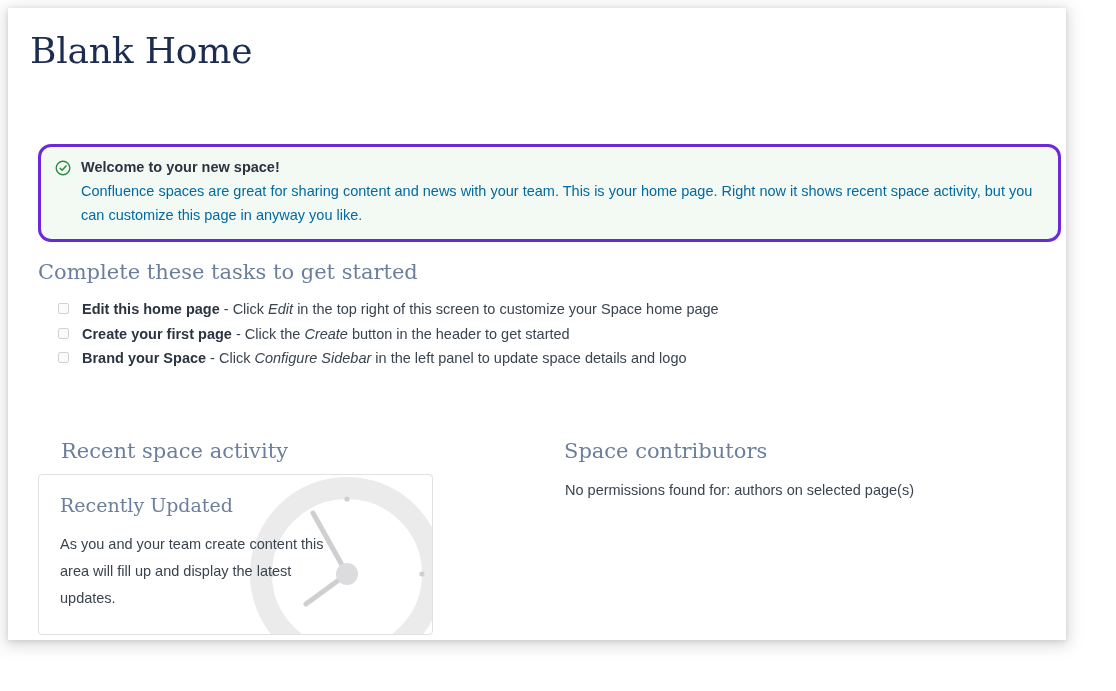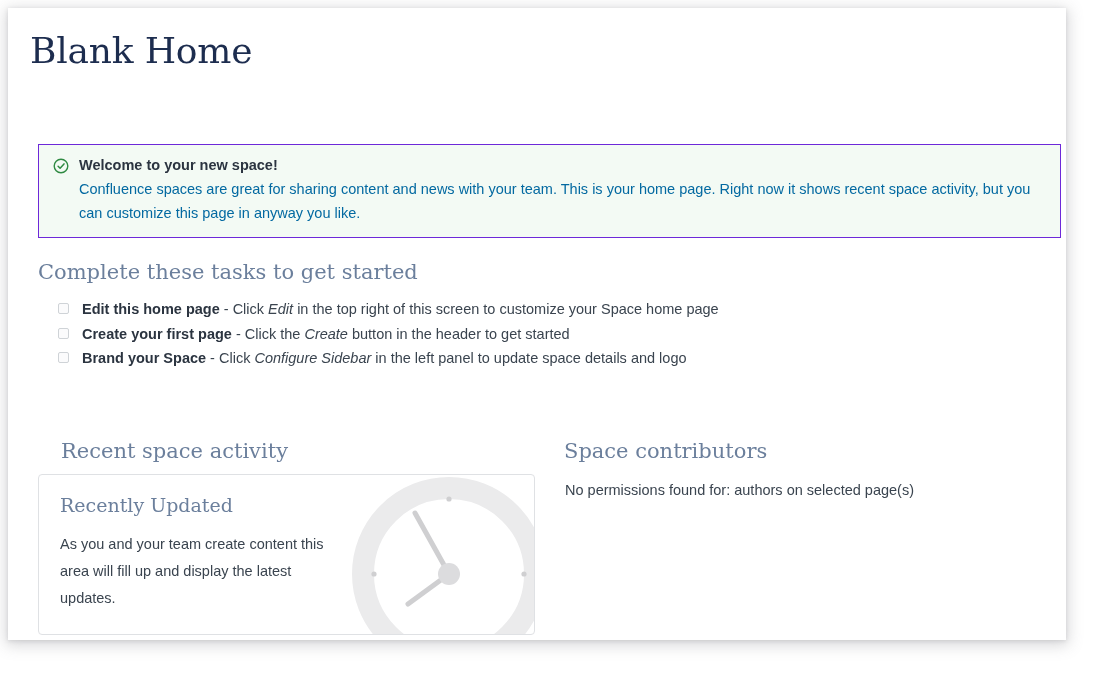--- a/index.html
+++ b/index.html
@@ -50,22 +50,22 @@
     padding-top: 12px;
   }
 
   
   .banner {
     position: absolute;
     left: 30px;
     top: 136px;
     width: 1023px;
     background: #f3faf4;
-    border: 1px solid #6d28d9;
-    border-radius: 0;
+    border: 3px solid #6d28d9;
+    border-radius: 13px;
     box-sizing: border-box;
     padding: 11px 12px 12px 14px;
     display: flex;
     align-items: flex-start;
   }
   .banner-icon {
     flex: 0 0 auto;
     width: 16px;
     height: 16px;
     margin-top: 2px;
@@ -151,21 +151,21 @@
   #contributors-heading {
     position: absolute;
     left: 556px;
     top: 430px;
   }
 
   .activity-card {
     position: absolute;
     left: 30px;
     top: 466px;
-    width: 497px;
+    width: 395px;
     height: 161px;
     background: #ffffff;
     border: 1px solid #dfe1e4;
     border-radius: 4px;
     box-sizing: border-box;
     overflow: hidden;
   }
 
   
   .clock {

